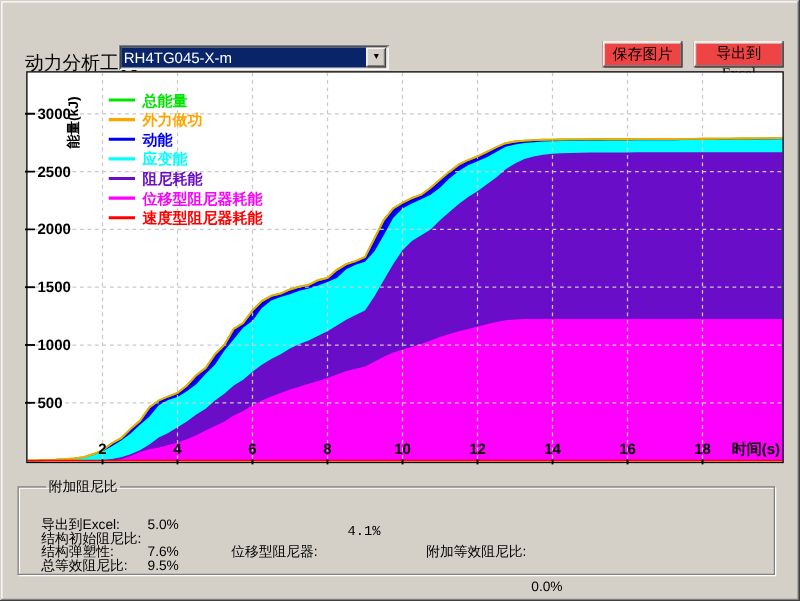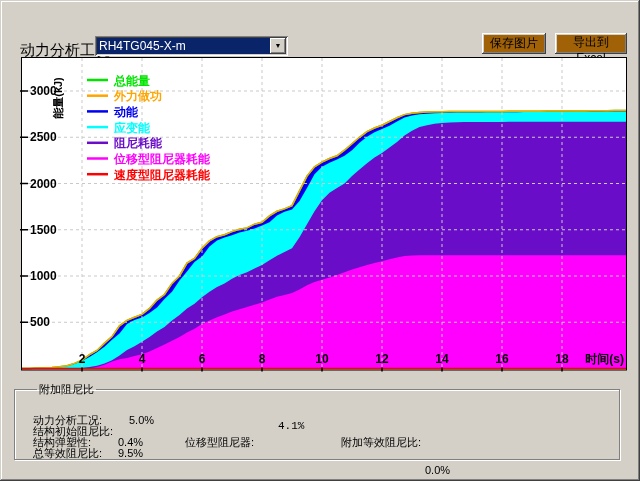--- a/index.html
+++ b/index.html
@@ -17,37 +17,37 @@
   }
   .close-btn{
     position:absolute;right:2px;top:2px;width:16px;height:14px;
     background:#D4D0C8;border:none;padding:0;font-size:10px;line-height:12px;
     color:#000;font-weight:bold;text-align:center;
     box-shadow: inset -1px -1px 0 #404040, inset 1px 1px 0 #FFFFFF, inset -2px -2px 0 #808080;
     cursor:default;
   }
   .case-label{position:absolute;left:20px;top:41px;font-size:15px;color:#000;}
   .combo{
-    position:absolute;left:95px;top:36px;width:193px;height:20px;background:#FFFFFF;
+    position:absolute;left:95px;top:36px;width:216px;height:20px;background:#FFFFFF;
     box-shadow: inset 1px 1px 0 #808080, inset -1px -1px 0 #FFFFFF,
                 inset 2px 2px 0 #404040, inset -2px -2px 0 #D4D0C8;
   }
   .combo-value{
     position:absolute;left:2px;top:2px;right:18px;bottom:2px;
     background:#0A246A;color:#FFFFFF;font-size:12px;line-height:16px;padding-left:2px;
     white-space:nowrap;overflow:hidden;
   }
   .combo-arrow{
     position:absolute;right:2px;top:2px;width:16px;height:16px;background:#D4D0C8;
     box-shadow: inset -1px -1px 0 #404040, inset 1px 1px 0 #FFFFFF, inset -2px -2px 0 #808080;
     font-size:7px;line-height:16px;text-align:center;color:#000;
   }
   .push-btn{
-    position:absolute;height:21px;background:#a16207;border:none;
-    font-family:Liberation Sans, sans-serif;font-size:12px;color:#000;
+    position:absolute;height:21px;background:#ef4444;border:none;
+    font-family:Liberation Serif, serif;font-size:12px;color:#000;
     box-shadow: inset -1px -1px 0 #404040, inset 1px 1px 0 #FFFFFF,
                 inset -2px -2px 0 #808080, inset 2px 2px 0 #D4D0C8;
     cursor:default;
   }
   #save-btn{left:482px;top:33px;width:64px;}
   #export-btn{left:555px;top:33px;width:72px;}
   .chart-box{position:absolute;left:20px;top:56px;width:610px;height:316px;}
   fieldset.damping{
     position:absolute;left:14px;top:382px;width:606px;height:78px;
     border:1px solid #808080;margin:0;padding:0;
@@ -141,25 +141,25 @@
         <text x="94" y="91.3" font-size="12" font-weight="bold" fill="#6A0DC8" font-family="&quot;Liberation Sans&quot;,&quot;DejaVu Sans&quot;,sans-serif">阻尼耗能</text>
         <line x1="67" y1="102.5" x2="88" y2="102.5" stroke="#FF00FF" stroke-width="2.5"></line>
         <text x="94" y="107" font-size="12" font-weight="bold" fill="#FF00FF" font-family="&quot;Liberation Sans&quot;,&quot;DejaVu Sans&quot;,sans-serif">位移型阻尼器耗能</text>
         <line x1="67" y1="118.19999999999999" x2="88" y2="118.19999999999999" stroke="#FF0000" stroke-width="2.5"></line>
         <text x="94" y="122.69999999999999" font-size="12" font-weight="bold" fill="#FF0000" font-family="&quot;Liberation Sans&quot;,&quot;DejaVu Sans&quot;,sans-serif">速度型阻尼器耗能</text>
       </svg>
   </div>
 
   <fieldset class="damping">
     <legend>附加阻尼比</legend>
-    <span class="fld" style="left:18px;top:18px;">动力分析工况:</span>
-    <span class="fld" style="left:114px;top:18px;">5.0%</span>
+    <span class="fld" style="left:18px;top:18px;">导出到Excel:</span>
+    <span class="fld" style="left:103px;top:18px;">5.0%</span>
     <span class="fld" style="left:18px;top:29px;">结构初始阻尼比:</span>
     <span class="fld" style="left:18px;top:40px;">结构弹塑性:</span>
-    <span class="fld" style="left:103px;top:40px;">0.4%</span>
+    <span class="fld" style="left:103px;top:40px;">7.6%</span>
     <span class="fld" style="left:170px;top:40px;">位移型阻尼器:</span>
     <span class="fld" style="left:263px;top:24px;font-family:Liberation Mono, monospace;">4.1%</span>
     <span class="fld" style="left:326px;top:40px;">附加等效阻尼比:</span>
     <span class="fld" style="left:410px;top:40px;margin-top:28px;">0.0%</span>
     <span class="fld" style="left:18px;top:51px;">总等效阻尼比:</span>
     <span class="fld" style="left:103px;top:51px;">9.5%</span>
   </fieldset>
 </div>
 
 </body></html>

